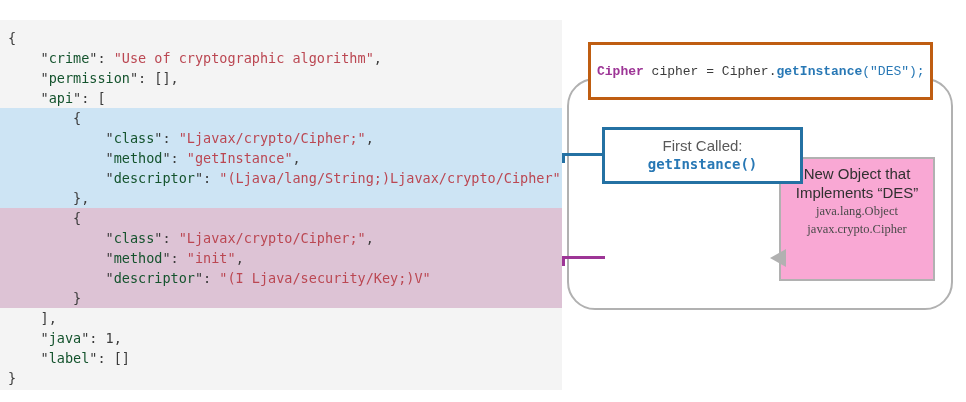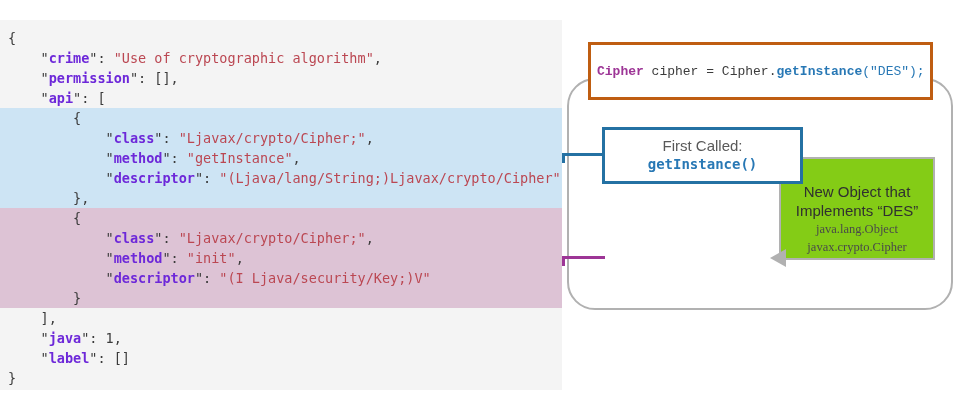--- a/index.html
+++ b/index.html
@@ -21,21 +21,21 @@
     font-size:13.5px;
   }
   .code-line{
     height:20px;line-height:20px;
     white-space:pre;
     padding-left:8px;
   }
   .hl-blue{background:#cde4f4;}
   .hl-pink{background:#ddc3d5;}
   .tok-pl{color:#3b3b3b;}
-  .tok-key{color:#6d28d9;font-weight:bold;}
+  .tok-key{color:#14532d;font-weight:normal;}
   .tok-str{color:#bb4752;}
   
   #flow-outline{
     position:absolute;left:567px;top:78px;width:386px;height:232px;
     border:2px solid #b1b1b1;border-radius:28px;
     background:#ffffff;
     box-sizing:border-box;
   }
   #statement-box{
     position:absolute;left:588px;top:42px;width:345px;height:58px;
@@ -59,23 +59,23 @@
   #first-called-box{left:602px;top:127px;border:3px solid #2471a3;}
   #new-object-box{left:602px;top:229px;border:3px solid #9d3596;}
   .box-label{color:#595959;font-size:15px;line-height:18px;}
   .box-code{
     font-family:"DejaVu Sans Mono", monospace;
     font-weight:bold;font-size:14px;line-height:19px;
   }
   #first-called-method{color:#2878b5;}
   #new-object-class{color:#9d3596;}
   #info-box{
-    position:absolute;left:779px;top:157px;width:156px;height:103px;
-    background:#84cc16;border:2px solid #b1b1b1;box-sizing:border-box;
-    text-align:center;padding-top:23px;
+    position:absolute;left:779px;top:157px;width:156px;height:124px;
+    background:#f9a8d4;border:2px solid #b1b1b1;box-sizing:border-box;
+    text-align:center;padding-top:5px;
   }
   .info-sans{color:#303030;font-size:15px;line-height:19px;}
   .info-mono{
     font-family:Liberation Serif, serif;
     color:#4a4a4a;font-size:12.5px;line-height:18px;white-space:nowrap;
   }
   
   .connector{position:absolute;height:3px;}
   #connector-getinstance{left:562px;top:153px;width:43px;background:#2471a3;}
   #connector-init{left:562px;top:256px;width:43px;background:#9d3596;}

